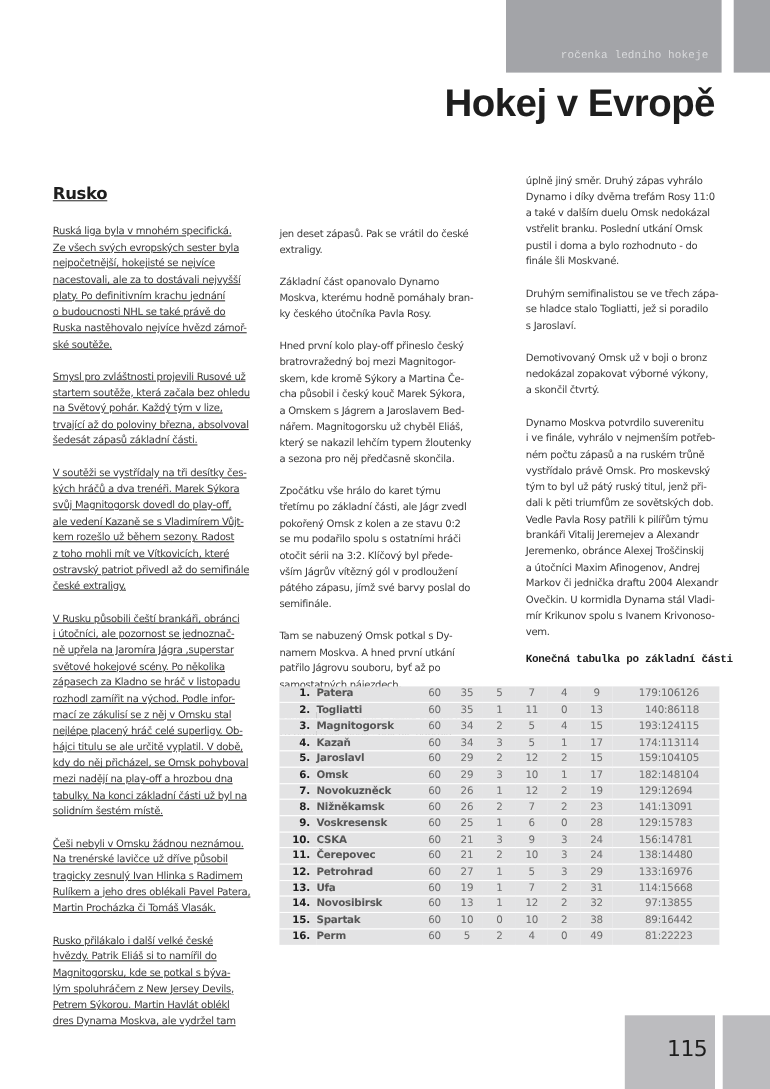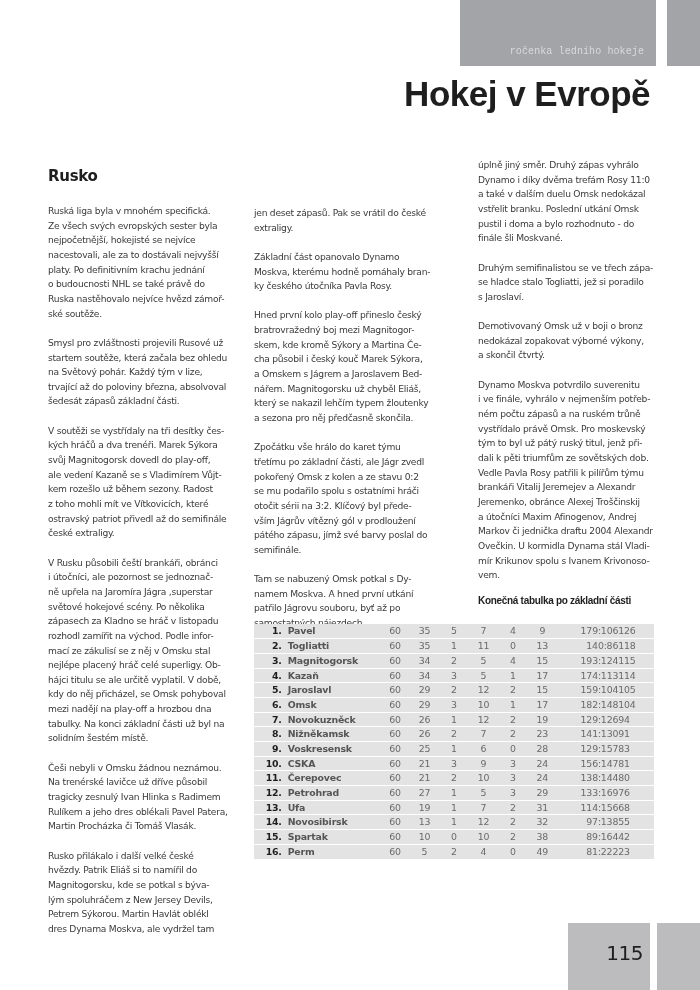--- a/index.html
+++ b/index.html
@@ -67,34 +67,34 @@
       font-family: "DejaVu Sans", sans-serif;
       font-size: 9.15px;
       line-height: 14.65px;
       color: #3a3a3a;
       letter-spacing: -0.25px;
     }
     .col p {
       margin: 0 0 14.6px 0;
       white-space: pre-line;
     }
-    .col1 { left: 48px; top: 166px; width: 190px; }
+    .col1 { left: 48px; top: 166px; width: 190px; text-decoration: underline; }
     .col2 { left: 254px; top: 158px; width: 190px; margin-top: 48px; }
     .col3 { left: 458px; top: 158px; width: 192px; margin-left: 20px; }
     .section-heading {
       font-family: "DejaVu Sans", sans-serif;
       font-weight: bold;
       font-size: 15px;
       color: #1e1e1e;
       margin: 0 0 18px 0;
       line-height: 20px;
       letter-spacing: -0.3px;
     }
     .table-heading {
-      font-family: Liberation Sans, sans-serif;
+      font-family: Liberation Mono, monospace;
       font-weight: bold;
       font-size: 10px;
       color: #1e1e1e;
       margin-top: -3px;
       letter-spacing: -0.3px;
     }
     .standings {
       position: absolute;
       left: 254px;
       top: 624px;
@@ -286,21 +286,21 @@
 Ovečkin. U kormidla Dynama stál Vladi-
 mír Krikunov spolu s Ivanem Krivonoso-
 vem.</p>
   <div class="table-heading">Konečná tabulka po základní části</div>
 </div>
 
 <table class="standings">
   <tbody id="standings-body">
   <tr>
         <td class="rank">1.</td>
-        <td class="team">Pavel</td>
+        <td class="team">Patera</td>
         <td class="num">60</td>
         <td class="num">35</td>
         <td class="num">5</td>
         <td class="num">7</td>
         <td class="num">4</td>
         <td class="num">9</td>
         <td class="score">179:106</td>
         <td class="pts">126</td>
       </tr>
       <tr>

